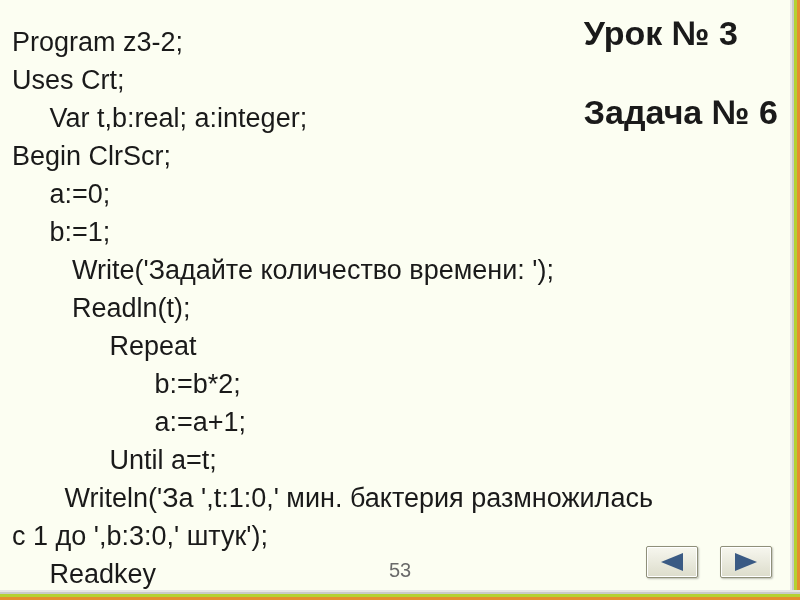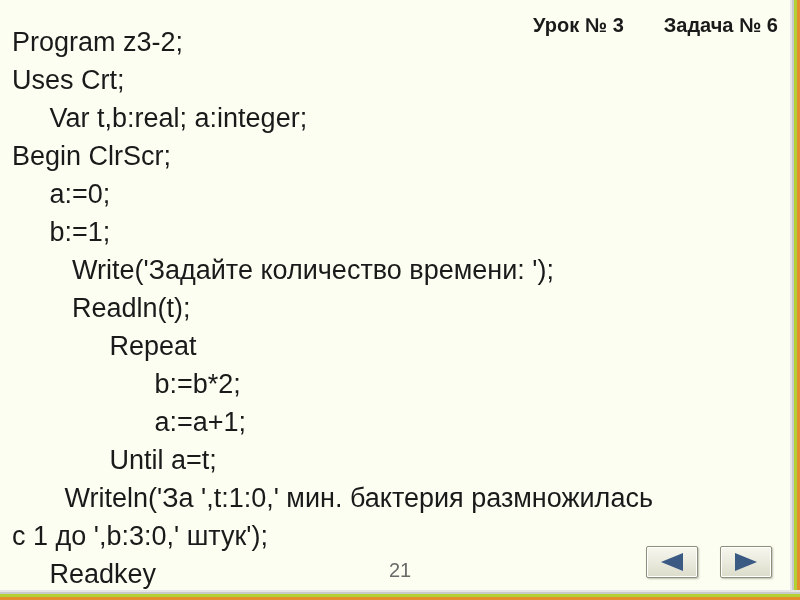--- a/index.html
+++ b/index.html
@@ -43,22 +43,23 @@
       #b4d134 4px 7px,
       #e38f30 7px 10px);
   }
   .headers {
     position: absolute;
     top: 14px;
     right: 22px;
     display: flex;
     gap: 40px;
     font-weight: bold;
-    font-size: 20px;
+    font-size: 34px;
     color: #1a1a1a;
+    flex-direction: column;
   }
   .code {
     position: absolute;
     top: -4px;
     left: 12px;
     right: 20px;
     font-size: 27px;
     line-height: 38px;
     color: #1a1a1a;
     white-space: pre;
@@ -113,21 +114,21 @@
         Readln(t);
              Repeat
                    b:=b*2;
                    a:=a+1;
              Until a=t;
        Writeln('За ',t:1:0,' мин. бактерия размножилась
 с 1 до ',b:3:0,' штук');
      Readkey
 End.</pre>
 
-  <div class="page-num">21</div>
+  <div class="page-num">53</div>
 
   <div class="nav">
     <div class="nav-btn" title="prev">
       <svg width="22" height="18" viewBox="0 0 22 18">
         <polygon points="22,0 22,18 0,9" fill="#3a5a84"></polygon>
       </svg>
     </div>
     <div class="nav-btn" title="next">
       <svg width="22" height="18" viewBox="0 0 22 18">
         <polygon points="0,0 0,18 22,9" fill="#3a5a84"></polygon>

